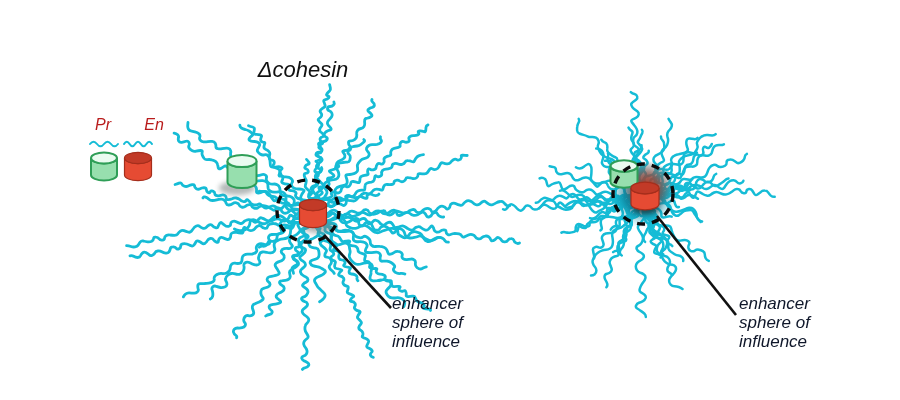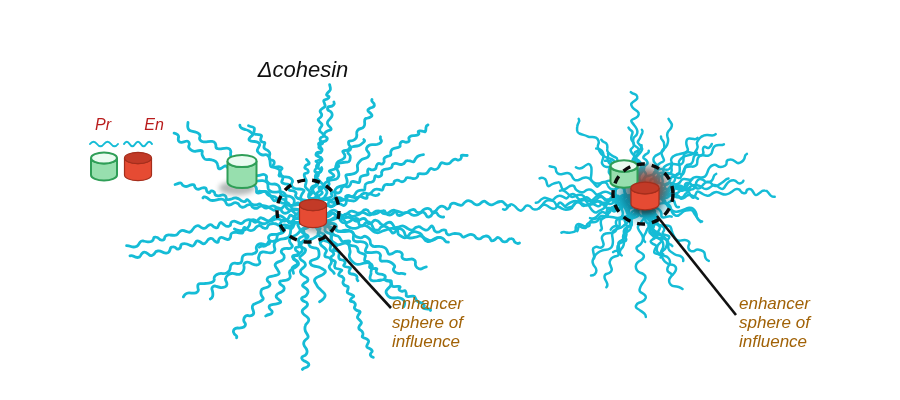--- a/index.html
+++ b/index.html
@@ -1,21 +1,21 @@
 <!DOCTYPE html>
 <html><head>
 <meta charset="utf-8">
 <style>
   html,body{margin:0;padding:0;background:#ffffff;}
   .stage{position:relative;width:900px;height:388px;background:#ffffff;overflow:hidden;
          font-family:"Liberation Sans",sans-serif;font-style:italic;}
   .stage svg{position:absolute;left:0;top:0;}
   .title{position:absolute;transform:translateX(-50%);font-size:22px;color:#111;white-space:nowrap;}
   .legend-label{position:absolute;transform:translateX(-50%);font-size:16px;color:#b91c1c;}
-  .annot{position:absolute;font-size:17px;line-height:1.13;color:#a16207;white-space:pre-line;}
+  .annot{position:absolute;font-size:17px;line-height:1.13;color:#0f172a;white-space:pre-line;}
   #t-left{left:303px;top:57px;}
   #t-right{left:641px;top:57px;}
   #l-pr{left:103px;top:116px;}
   #l-en{left:134px;top:116px;margin-left:20px;}
   #a-left{left:392px;top:294px;}
   #a-right{left:739px;top:294px;}
 </style>
 </head>
 <body>
 

